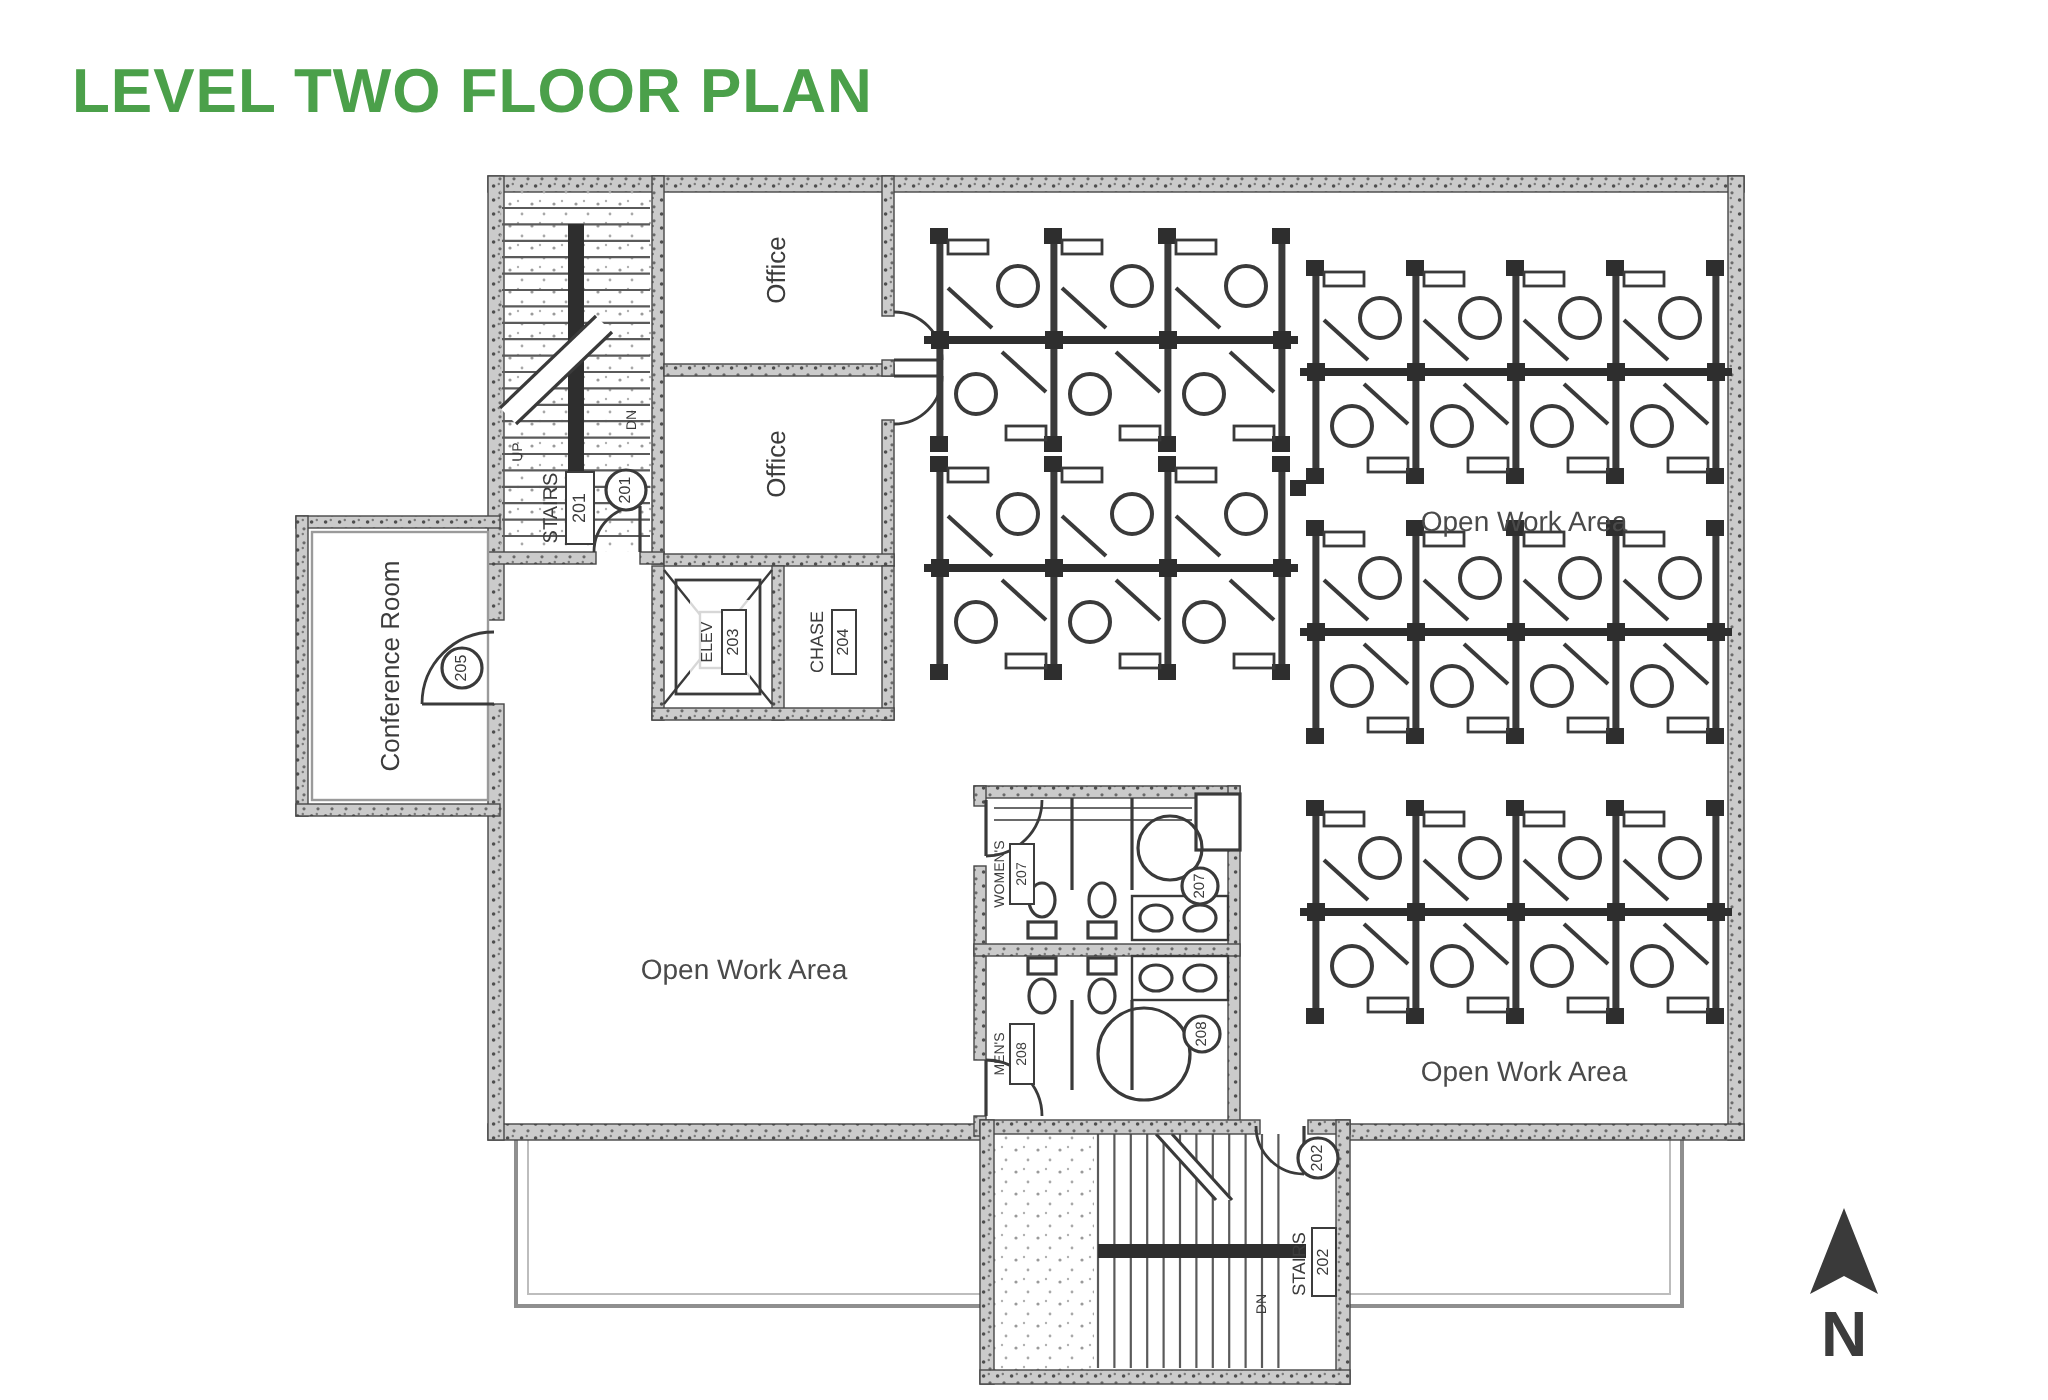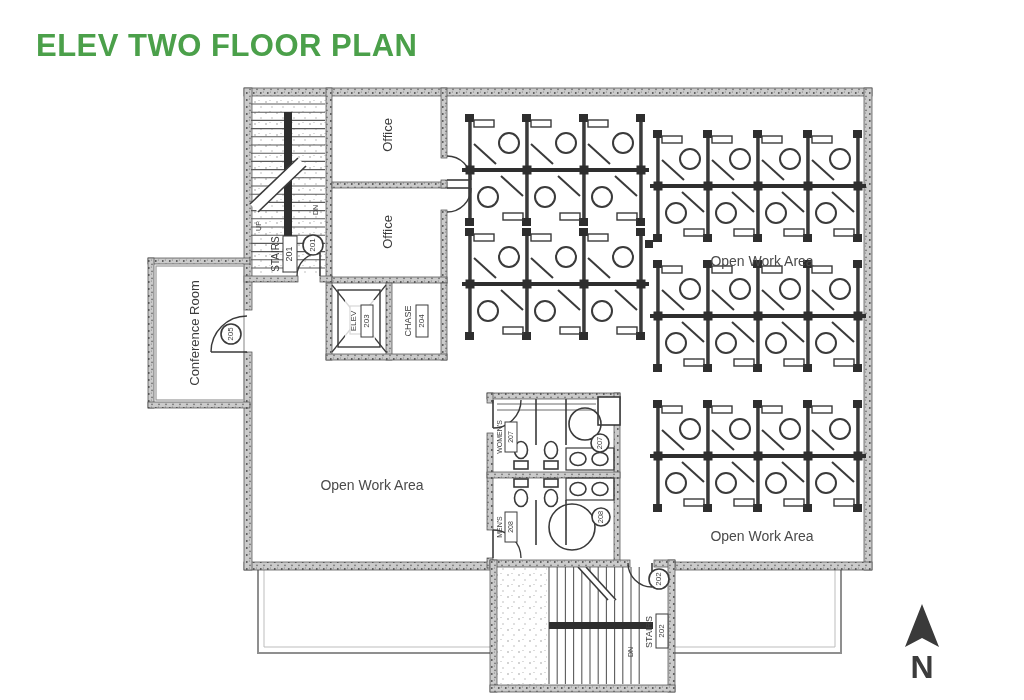--- a/index.html
+++ b/index.html
@@ -12,21 +12,21 @@
   .rt{text-anchor:middle;dominant-baseline:middle;font-family:"Liberation Sans",sans-serif;}
   .owa{font-size:14px;fill:#4a4a4a;text-anchor:middle;dominant-baseline:middle;
        font-family:"Liberation Sans",sans-serif;}
   .thin{stroke:#3a3a3a;stroke-width:1.4;fill:none;}
   .fix{stroke:#3a3a3a;stroke-width:1.6;fill:#fff;}
 </style>
 </head>
 <body>
 
 <div class="page">
-  <div class="title">ELEV TWO FLOOR PLAN</div>
+  <div class="title">LEVEL TWO FLOOR PLAN</div>
 
   <svg width="1024" height="700" viewBox="0 0 1024 700">
     <defs>
       <pattern id="wallp" width="7" height="7" patternUnits="userSpaceOnUse">
         <rect width="7" height="7" fill="#cbcbcb"></rect>
         <circle cx="1.8" cy="2" r="0.9" fill="#4e4e4e"></circle>
         <circle cx="5" cy="5.4" r="0.8" fill="#6a6a6a"></circle>
         <circle cx="4.4" cy="1" r="0.6" fill="#7a7a7a"></circle>
       </pattern>
       <pattern id="dotsp" width="11" height="11" patternUnits="userSpaceOnUse">

